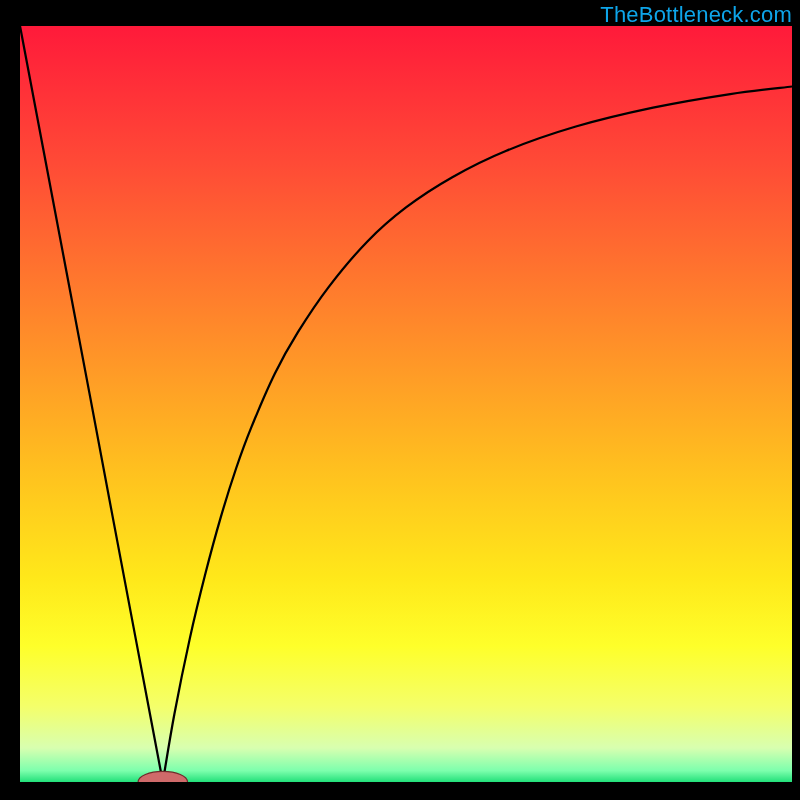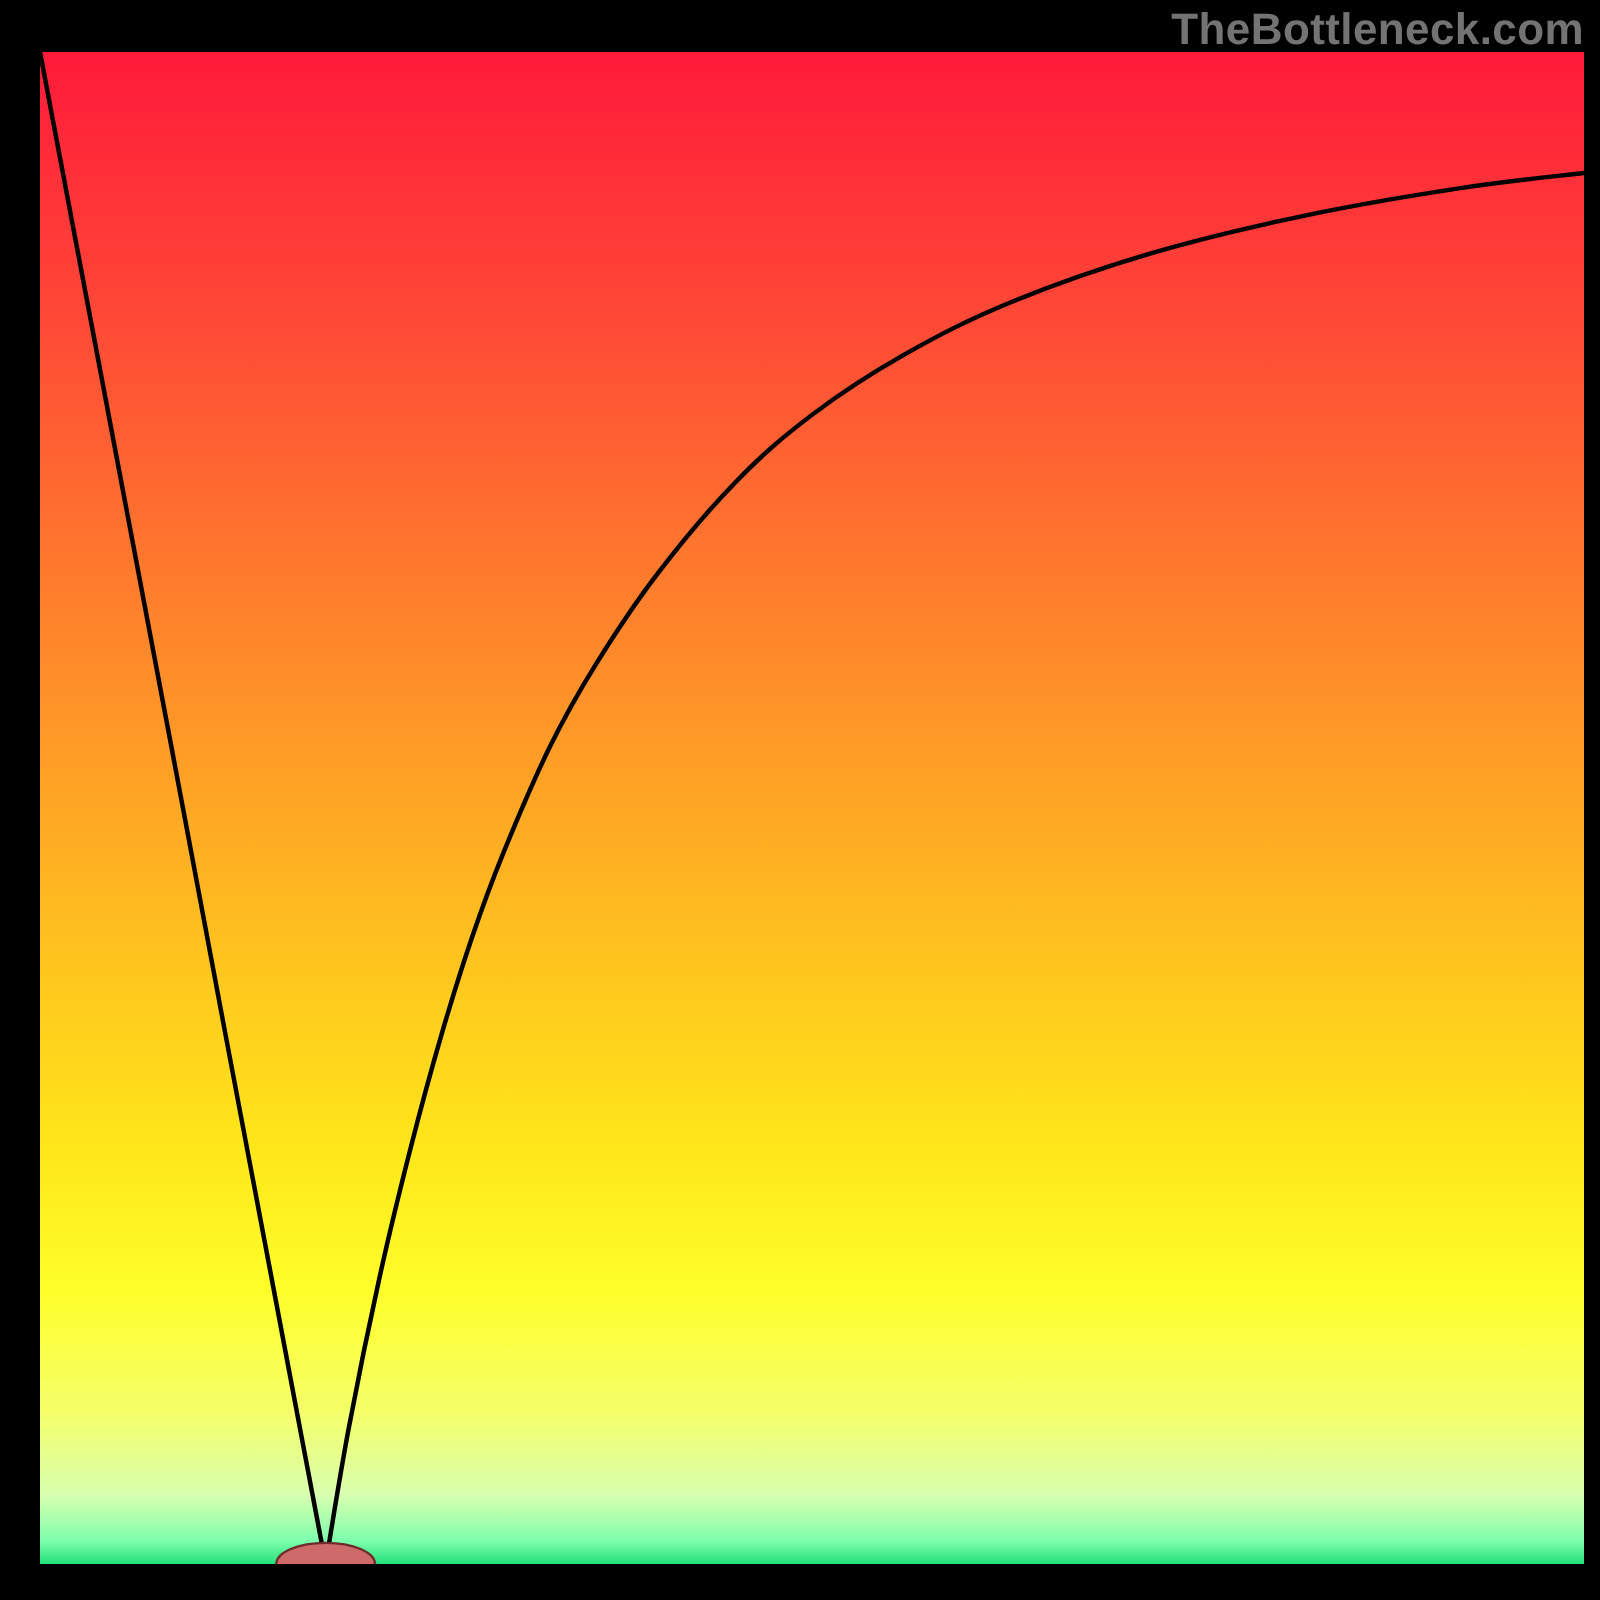--- a/index.html
+++ b/index.html
@@ -18,23 +18,23 @@
     width: 800px;
     height: 800px;
     background: #000;
   }
   .plot-area {
     position: absolute;
     box-sizing: border-box;
   }
   .watermark {
     position: absolute;
-    color: #737373;
+    color: #0ea5e9;
     font-size: 22px;
-    font-weight: 700;
+    font-weight: 400;
     letter-spacing: 0.2px;
   }
   svg {
     display: block;
   }
 </style>
 </head>
 <body>
 
 <div class="frame">

